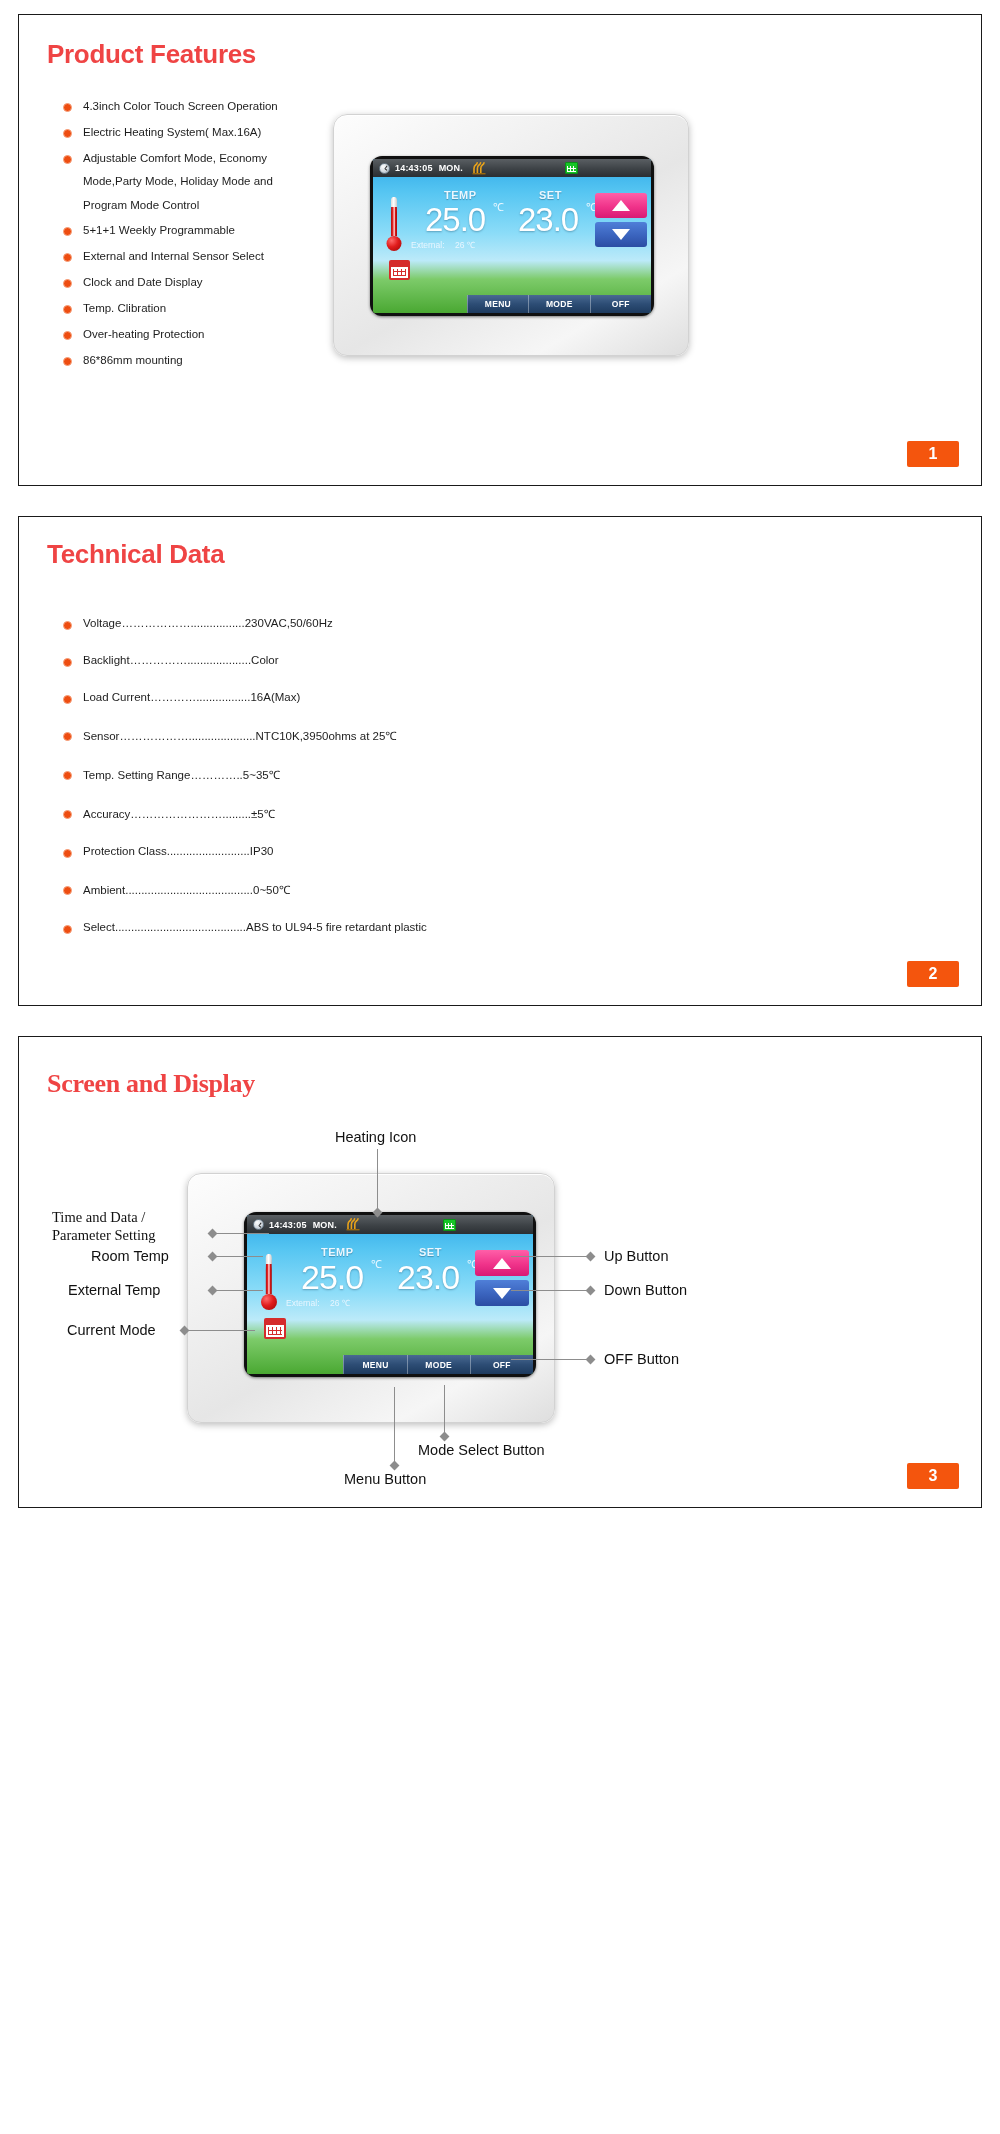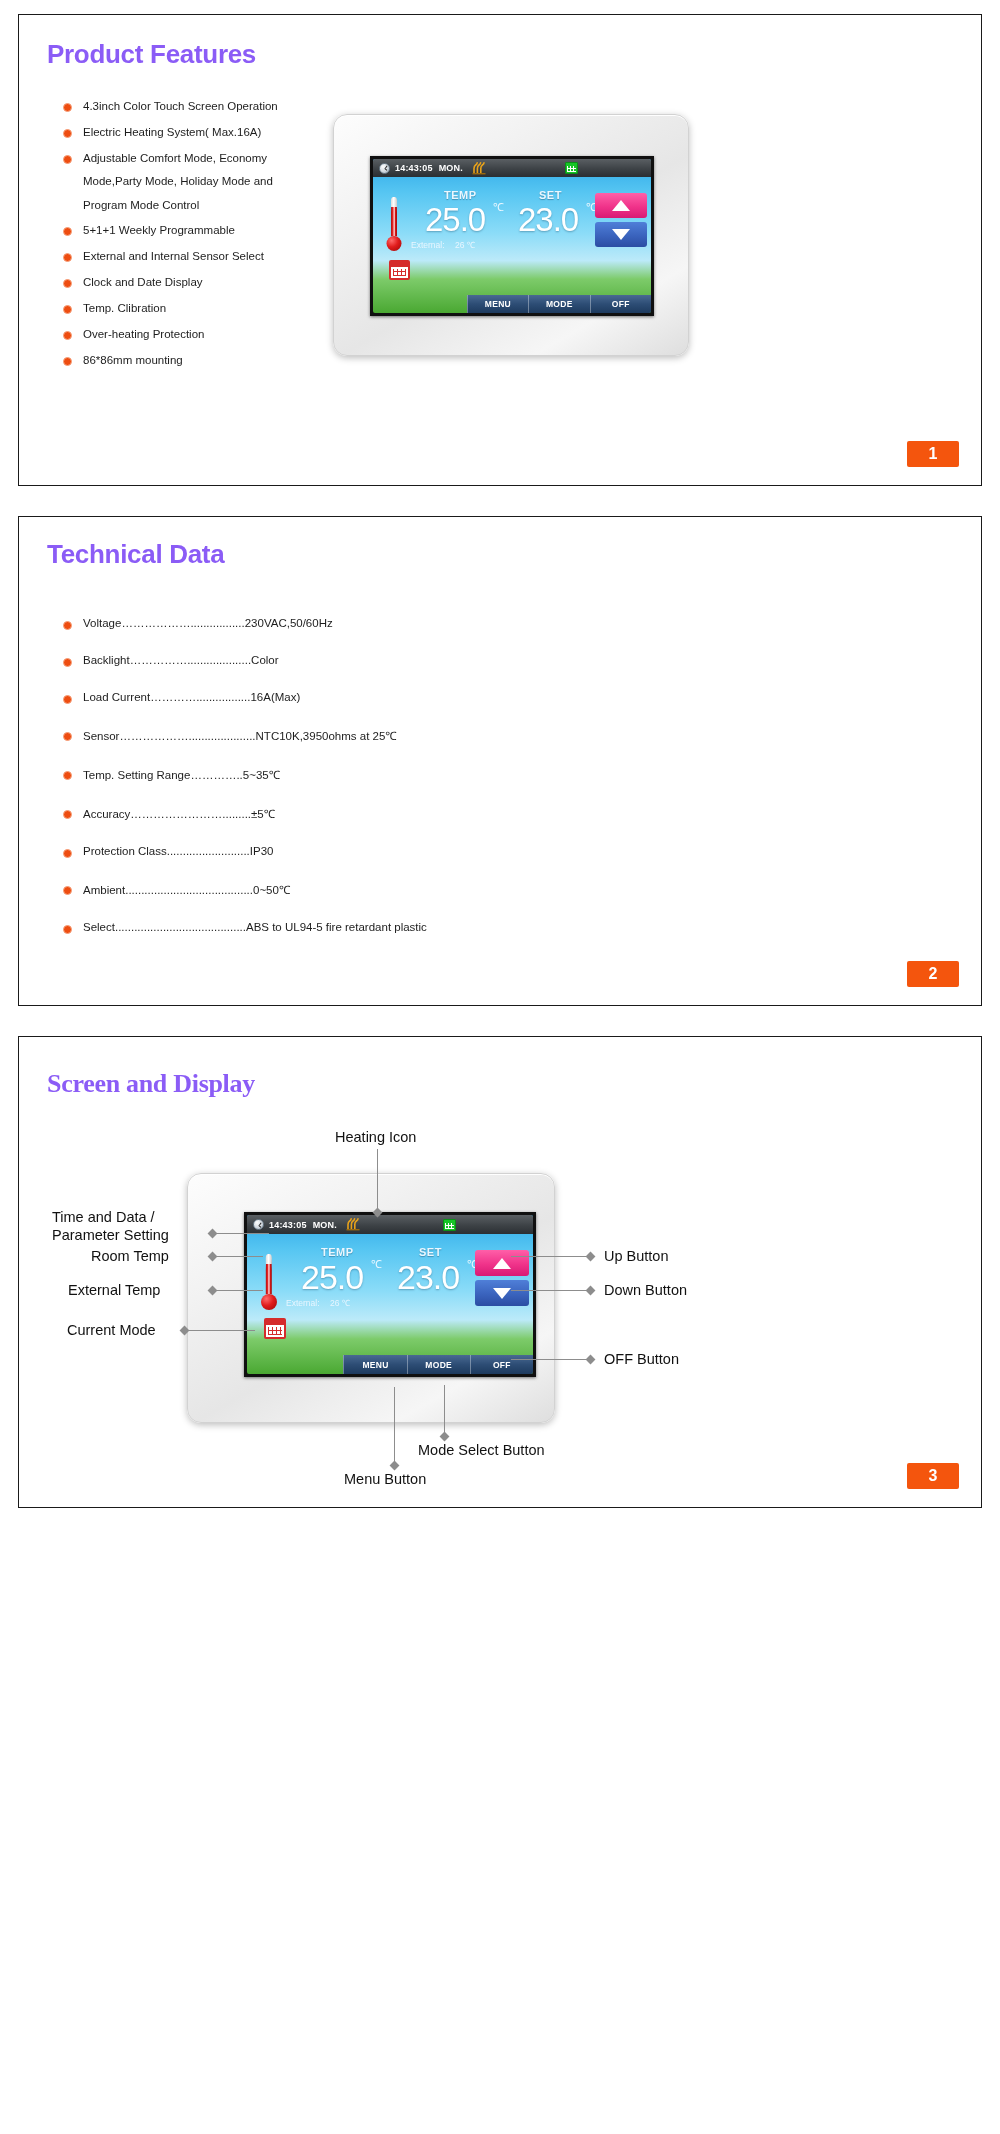--- a/index.html
+++ b/index.html
@@ -16,21 +16,21 @@
     background: #fff;
     margin-bottom: 30px;
   }
   #panel-features { height: 472px; }
   #panel-technical { height: 490px; }
   #panel-screen { height: 472px; }
 
   .panel-title {
     font-size: 26px;
     font-weight: bold;
-    color: #8b5cf6;
+    color: #ef4444;
     letter-spacing: -0.3px;
   }
   #panel-features .panel-title { position: absolute; left: 28px; top: 24px; }
   #panel-technical .panel-title { position: absolute; left: 28px; top: 22px; }
   #panel-screen .panel-title { position: absolute; left: 28px; top: 32px; font-family: Liberation Serif, serif; }
 
   .badge {
     position: absolute;
     right: 22px;
     bottom: 18px;
@@ -72,21 +72,21 @@
   .device {
     position: absolute;
     background: linear-gradient(150deg,#fdfdfd 0%,#f2f2f2 28%,#e6e6e6 55%,#f6f6f6 80%,#dedede 100%);
     border-radius: 14px;
     box-shadow: 0 2px 7px rgba(0,0,0,0.26), inset 0 1px 0 rgba(255,255,255,0.95);
     border: 1px solid #d2d2d2;
   }
   .bezel {
     position: absolute;
     background: #101010;
-    border-radius: 0;
+    border-radius: 12px;
     box-shadow: 0 1px 3px rgba(0,0,0,0.5);
     overflow: hidden;
   }
   .screen {
     position: absolute;
     inset: 3px;
     border-radius: 2px;
     overflow: hidden;
     background: linear-gradient(180deg,#2da9e8 0%,#57c6f2 22%,#8bdcf8 48%,#bceaf9 66%,#7dcb6a 78%,#4aa832 100%);
   }
@@ -438,21 +438,21 @@
           <div class="bbtn" style="font-size:8.5px;">OFF</div>
         </div>
       </div>
     </div>
   </div>
 
   <div class="callout" style="left:316px; top:92px;">Heating Icon</div>
   <div class="leader v" style="left:358px; top:112px; height:62px;"></div>
   <div class="dia" style="left:355px; top:172px;"></div>
 
-  <div class="callout two-line" style="left:33px; top:172px; width:160px; text-align:left;">
+  <div class="callout two-line" style="left:33px; top:172px; width:160px; text-align:left;font-family:Liberation Serif, serif;">
     <span>Time and Data /</span><br>
     <span>Parameter Setting</span>
   </div>
   <div class="leader h" style="left:196px; top:196px; width:54px;"></div>
   <div class="dia" style="left:190px; top:193px;"></div>
 
   <div class="callout" style="left:72px; top:211px;">Room Temp</div>
   <div class="leader h" style="left:196px; top:219px; width:48px;"></div>
   <div class="dia" style="left:190px; top:216px;"></div>
 

